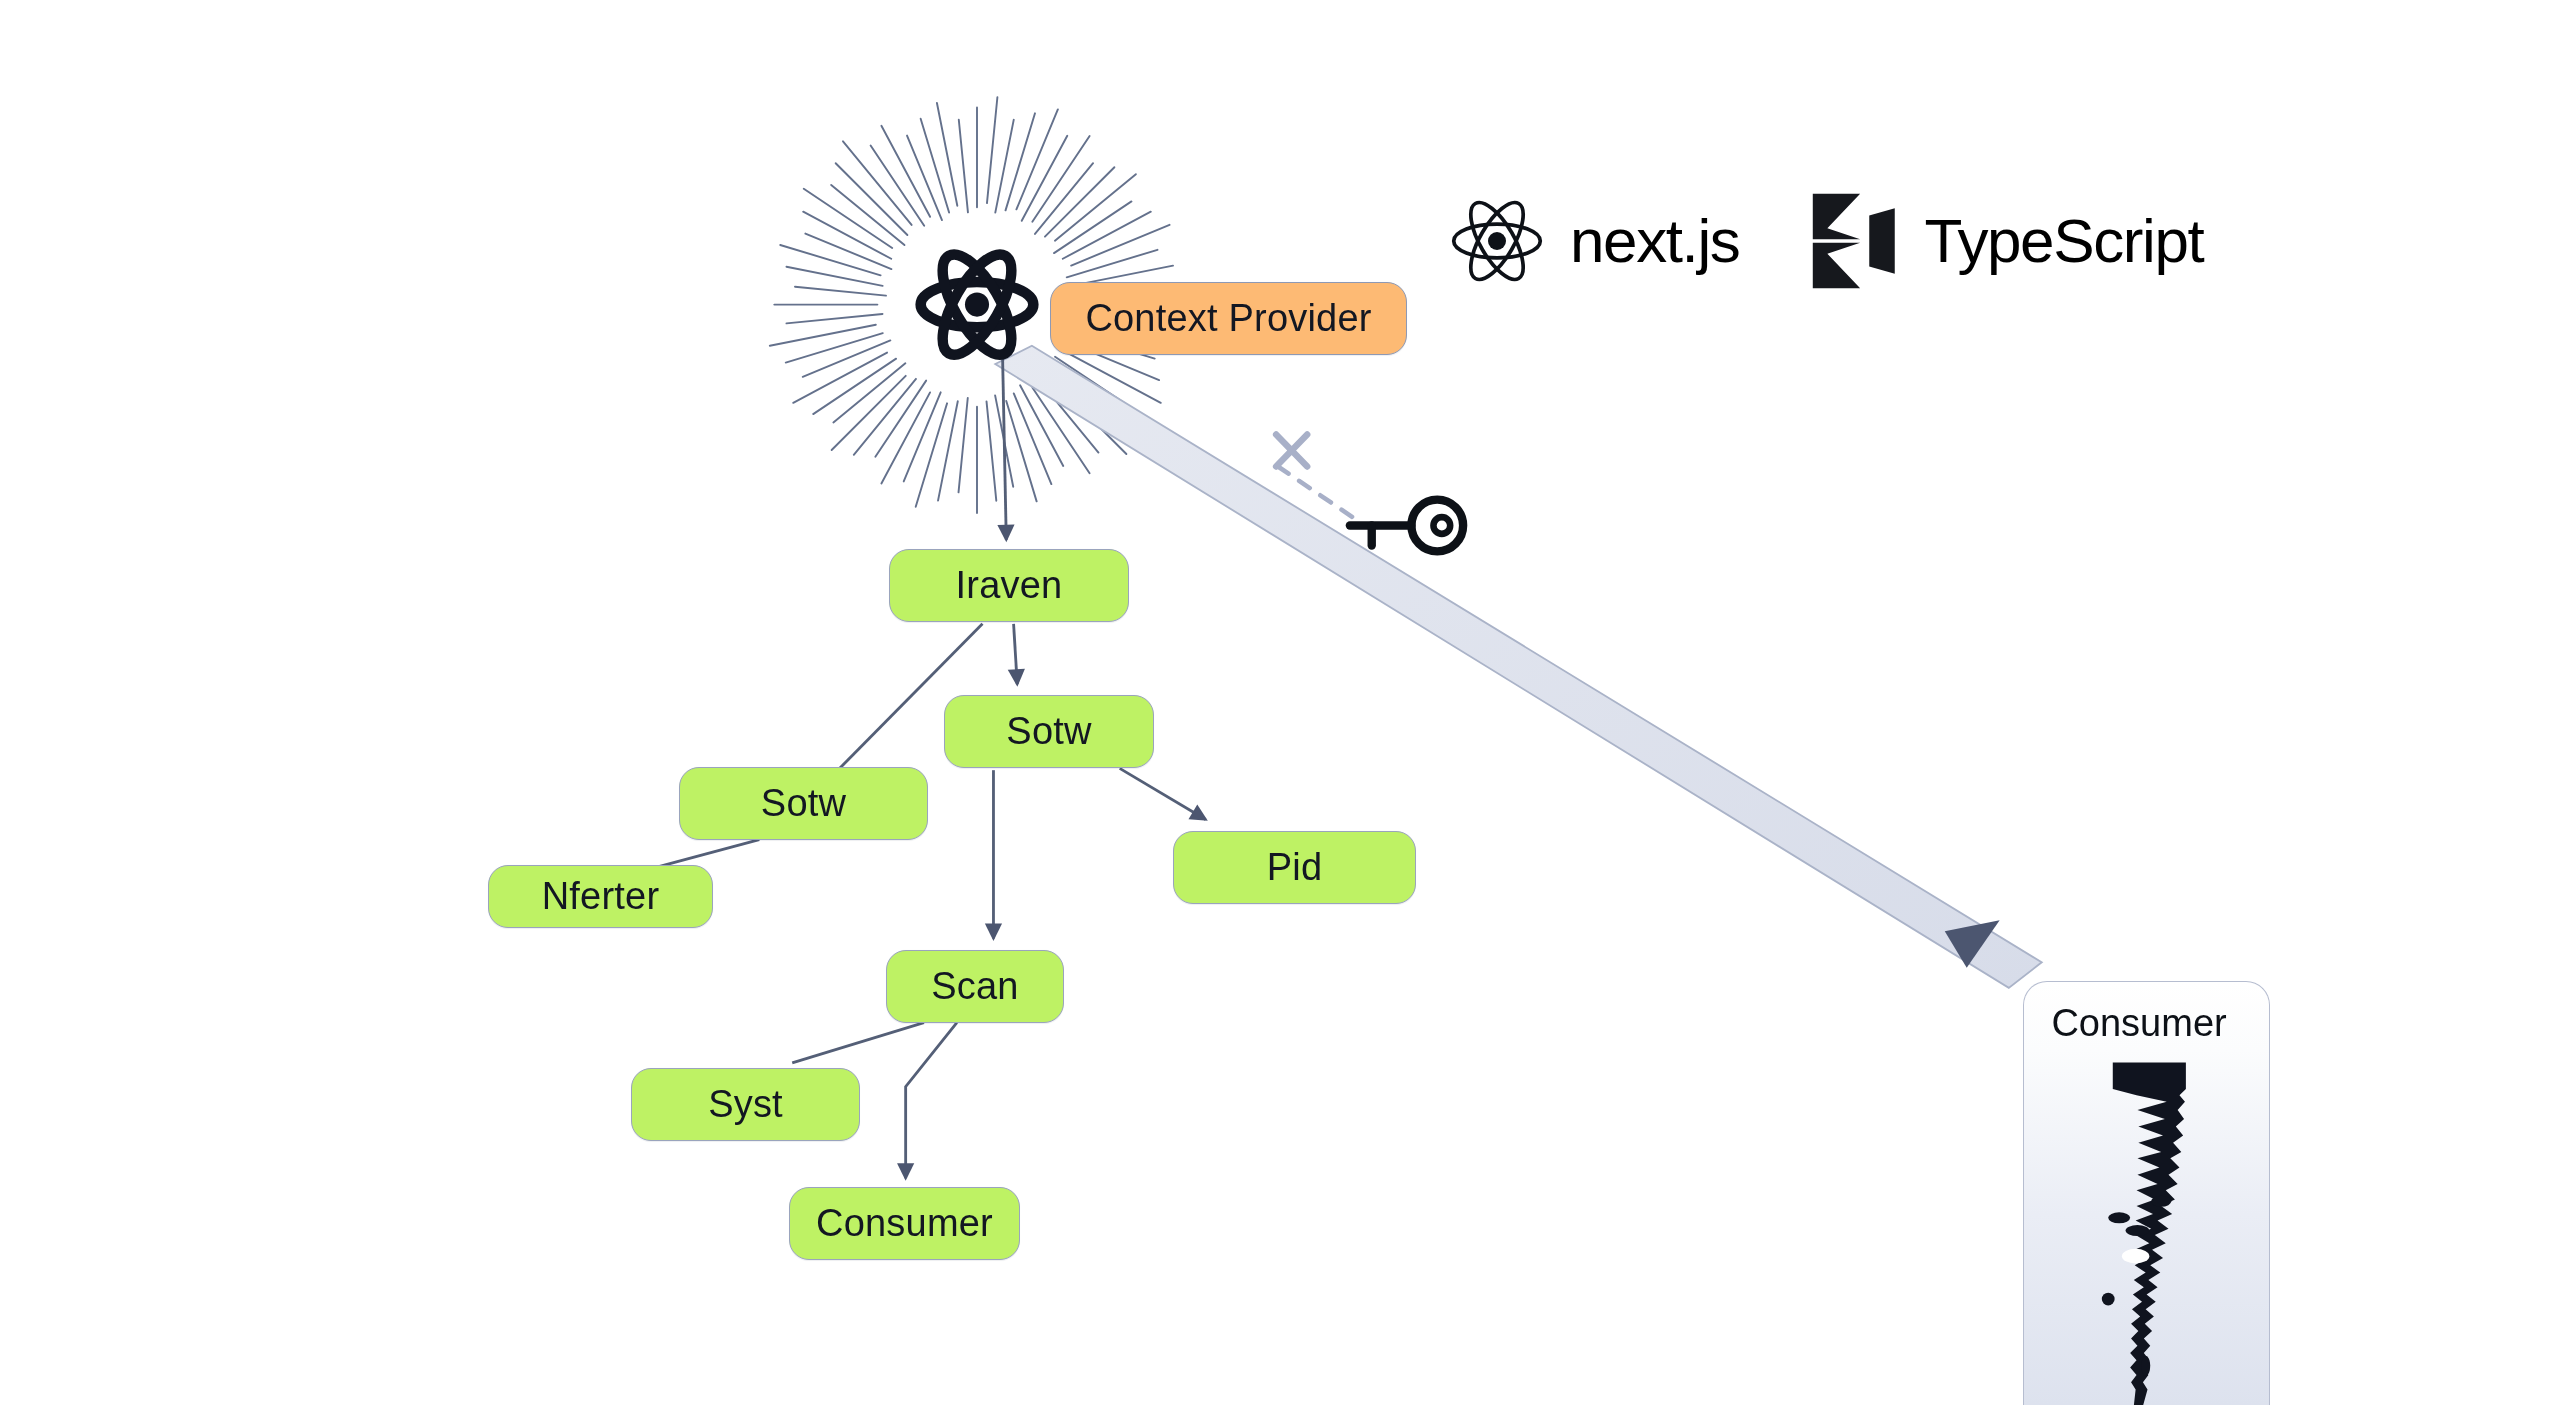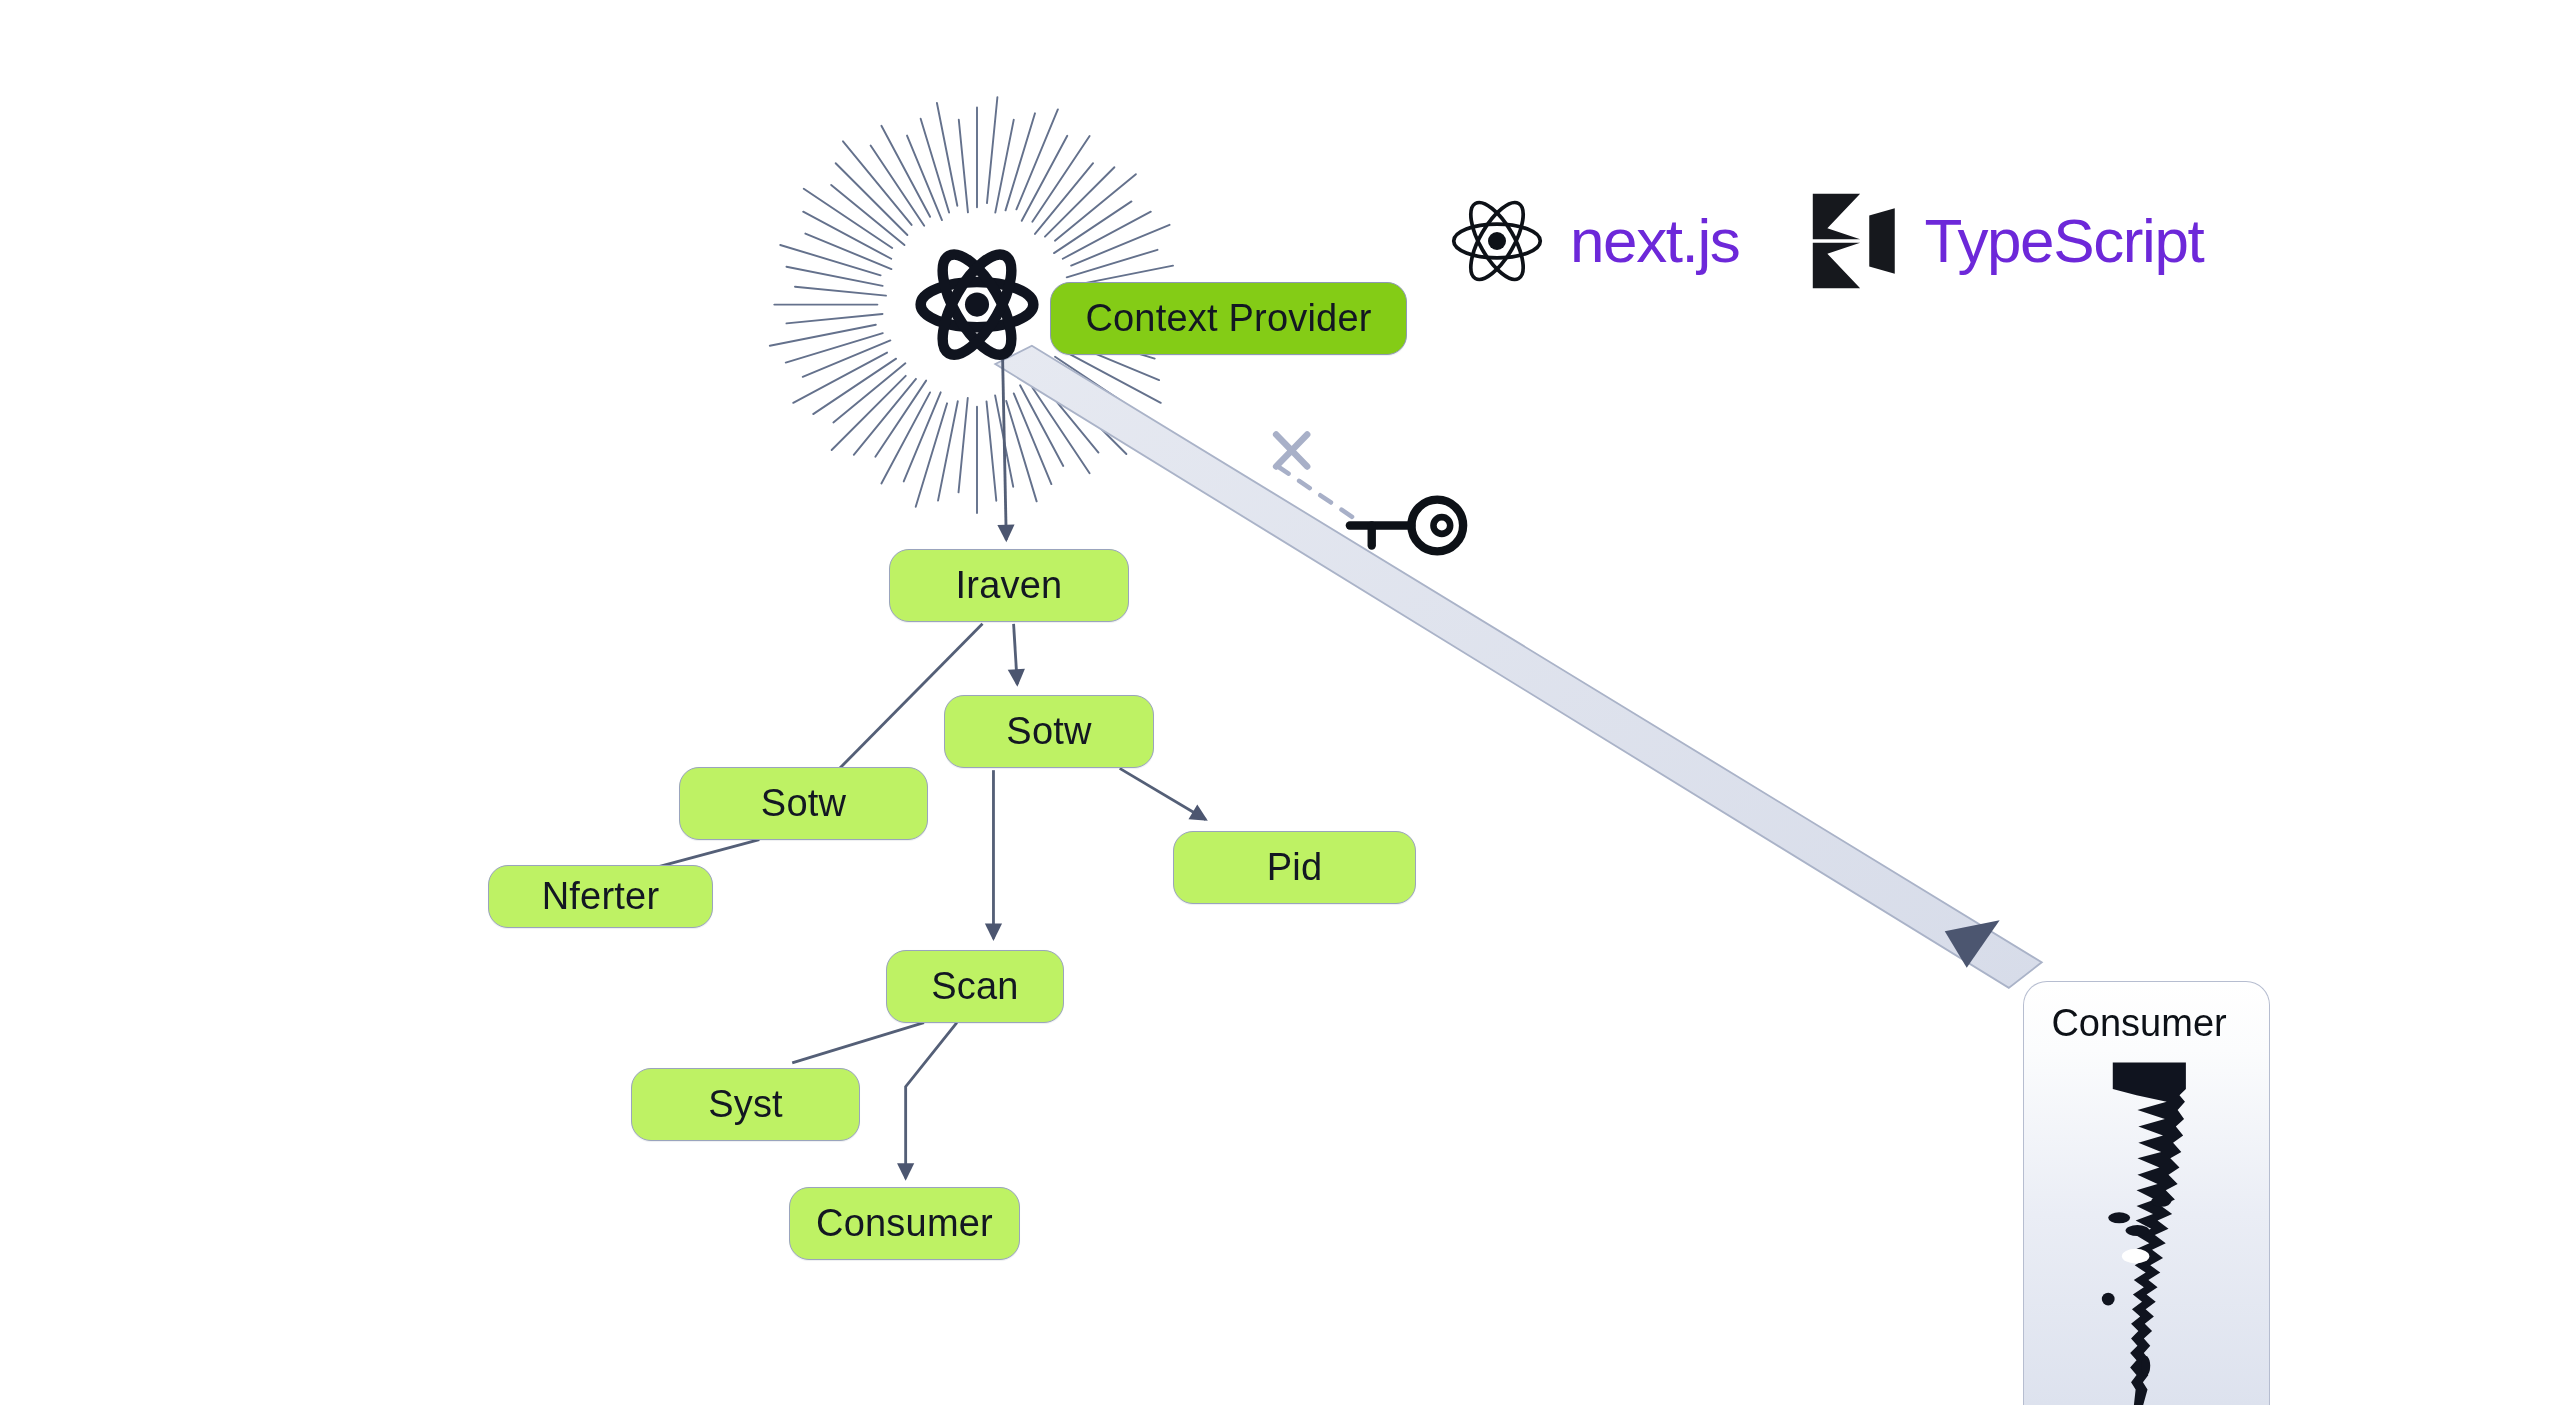--- a/index.html
+++ b/index.html
@@ -38,38 +38,38 @@
     background: #bef264;
     border: 1.8px solid #9aa4bd;
     border-radius: 20px;
     color: #131722;
     font-size: 38px;
     letter-spacing: 0.2px;
     white-space: nowrap;
     box-shadow: 0 0.9px 0.9px rgba(20,30,60,.07);
   }
   .node.white {
-    background: #84cc16;
+    background: #fdba74;
     border-color: #8e99b4;
   }
 
   
   .logo-row {
     position: absolute;
     display: flex;
     align-items: center;
   }
   .logo-group {
     display: flex;
     align-items: center;
     gap: 20px;
   }
   .logo-text {
     font-size: 62px;
-    color: #6d28d9;
+    color: #000000;
     letter-spacing: -1.4px;
     line-height: 1;
   }
 
   
   #consumer-panel {
     position: absolute;
     box-sizing: border-box;
     border: 1.8px solid #b6bdd0;
     border-top-left-radius: 24px;

